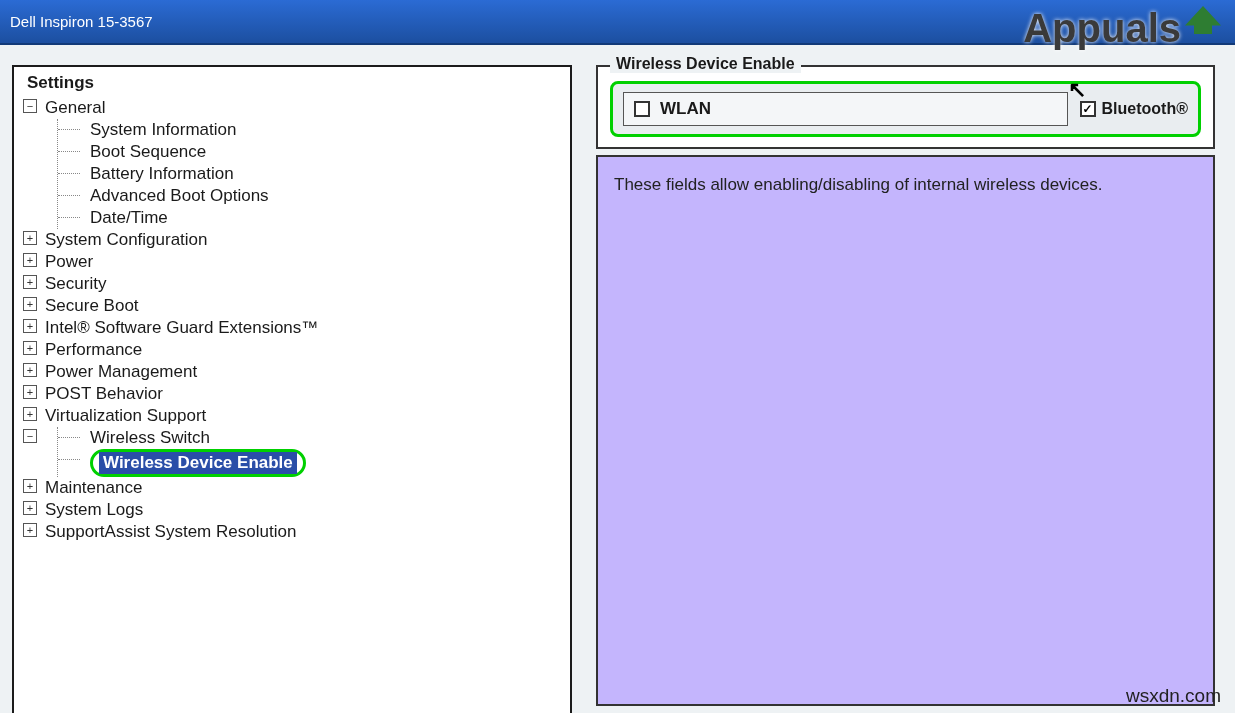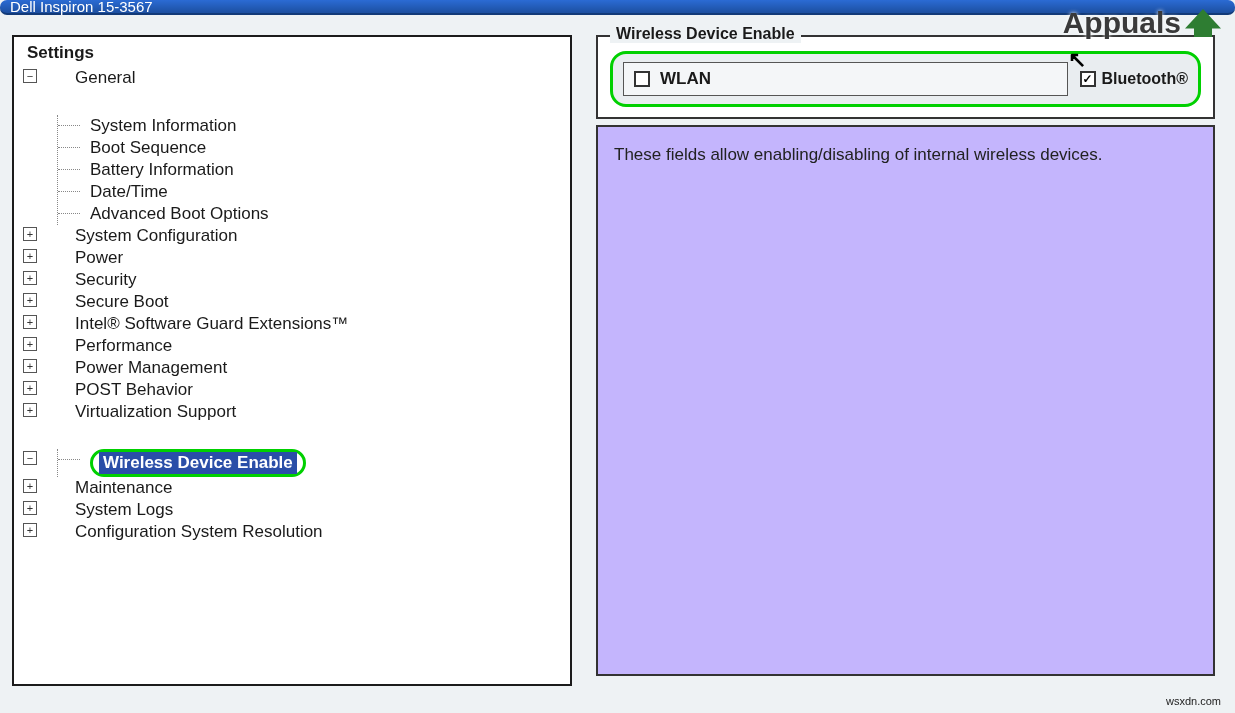--- a/index.html
+++ b/index.html
@@ -9,29 +9,28 @@
     width: 1235px;
     height: 713px;
     font-family: "Segoe UI", Tahoma, Arial, sans-serif;
     background: #eef2f4;
     color: #1a1a1a;
     overflow: hidden;
     position: relative;
   }
   
   .titlebar {
-    height: 15px;
+    height: 45px;
     background: linear-gradient(#2b6bd4, #1c4fa0);
     color: #fff;
     display: flex;
     align-items: center;
     padding: 0 10px;
     font-size: 15px;
     border-bottom: 2px solid #123a78;
-    border-radius: 7px;
   }
   
   .workspace {
     display: flex;
     gap: 24px;
     padding: 20px 12px 12px 12px;
     height: calc(100% - 30px);
   }
   
   .left-panel {
@@ -66,27 +65,25 @@
     line-height: 12px;
     text-align: center;
     cursor: pointer;
     user-select: none;
     color:#333;
   }
   .node-label {
     padding-left: 22px;
     cursor: pointer;
     white-space: nowrap;
-    margin-left: 30px;
   }
   .children {
     margin-left: 34px;
     border-left: 1px dotted #888;
     padding-left: 12px;
-    margin-top: 26px;
   }
   .child-label {
     position: relative;
     padding-left: 20px;
     cursor: pointer;
     white-space: nowrap;
   }
   .child-label::before{
     content:"";
     position:absolute;
@@ -125,21 +122,21 @@
     position: absolute;
     top: -12px;
     left: 12px;
     background: #eef2f4;
     padding: 0 6px;
     font-weight: bold;
     font-size: 16px;
   }
   .right-row {
     border: 3px solid #00d000;
-    border-radius: 16px;
+    border-radius: 8px;
     padding: 8px 10px;
     display: flex;
     align-items: center;
     gap: 12px;
     background:#e9edf0;
   }
   .pill {
     flex:1;
     border:1px solid #555;
     background:#f4f6f8;
@@ -171,36 +168,36 @@
     font-size:22px;
     color:#000;
     pointer-events:none;
     left:470px;
     top:10px;
   }
   
   .brand{
     position:absolute;
     top:6px; right:14px;
-    font-size:30px;
+    font-size:40px;
     font-weight:700;
     color:#3a3a3a;
     text-shadow:0 0 4px #fff;
-    display:flex;align-items:center;gap:4px;
+    display:flex;gap:4px;
   }
   .brand-cap{
     width:36px;height:28px;
     background:#2e7d32;
     clip-path: polygon(0 70%, 50% 0, 100% 70%, 75% 70%, 75% 100%, 25% 100%, 25% 70%);
   }
   .wm{
     position:absolute;
     right:14px;
     bottom:6px;
-    font-size:11px;
+    font-size:19px;
     color:#222;
   }
 </style>
 </head>
 <body>
 
 <div class="titlebar">
   <span>Dell Inspiron 15-3567</span>
 </div>
 
@@ -211,22 +208,22 @@
 
     <div class="tree">
 
       <div class="node">
         <span class="toggle">−</span>
         <div class="node-label">General</div>
         <div class="children">
           <div class="child-label">System Information</div>
           <div class="child-label">Boot Sequence</div>
           <div class="child-label">Battery Information</div>
+          <div class="child-label">Advanced Boot Options</div>
           <div class="child-label">Date/Time</div>
-          <div class="child-label">Advanced Boot Options</div>
         </div>
       </div>
 
       <div class="node">
         <span class="toggle">+</span>
         <div class="node-label">System Configuration</div>
       </div>
       <div class="node">
         <span class="toggle">+</span>
         <div class="node-label">Power</div>
@@ -256,39 +253,40 @@
         <div class="node-label">POST Behavior</div>
       </div>
       <div class="node">
         <span class="toggle">+</span>
         <div class="node-label">Virtualization Support</div>
       </div>
 
       <div class="node">
         <span class="toggle">−</span>
         <div class="children">
+          <div class="child-label">Wireless Switch</div>
           <div class="child-label">
             <span class="highlight-green">
               <span class="selected-item">Wireless Device Enable</span>
             </span>
           </div>
         </div>
       </div>
 
       <div class="node">
         <span class="toggle">+</span>
         <div class="node-label">Maintenance</div>
       </div>
       <div class="node">
         <span class="toggle">+</span>
         <div class="node-label">System Logs</div>
       </div>
       <div class="node">
         <span class="toggle">+</span>
-        <div class="node-label">Configuration System Resolution</div>
+        <div class="node-label">SupportAssist System Resolution</div>
       </div>
 
     </div>
   </div>
 
   <div class="right-panel">
 
     <div class="fieldset">
       <div class="fieldset-legend">Wireless Device Enable</div>
 

